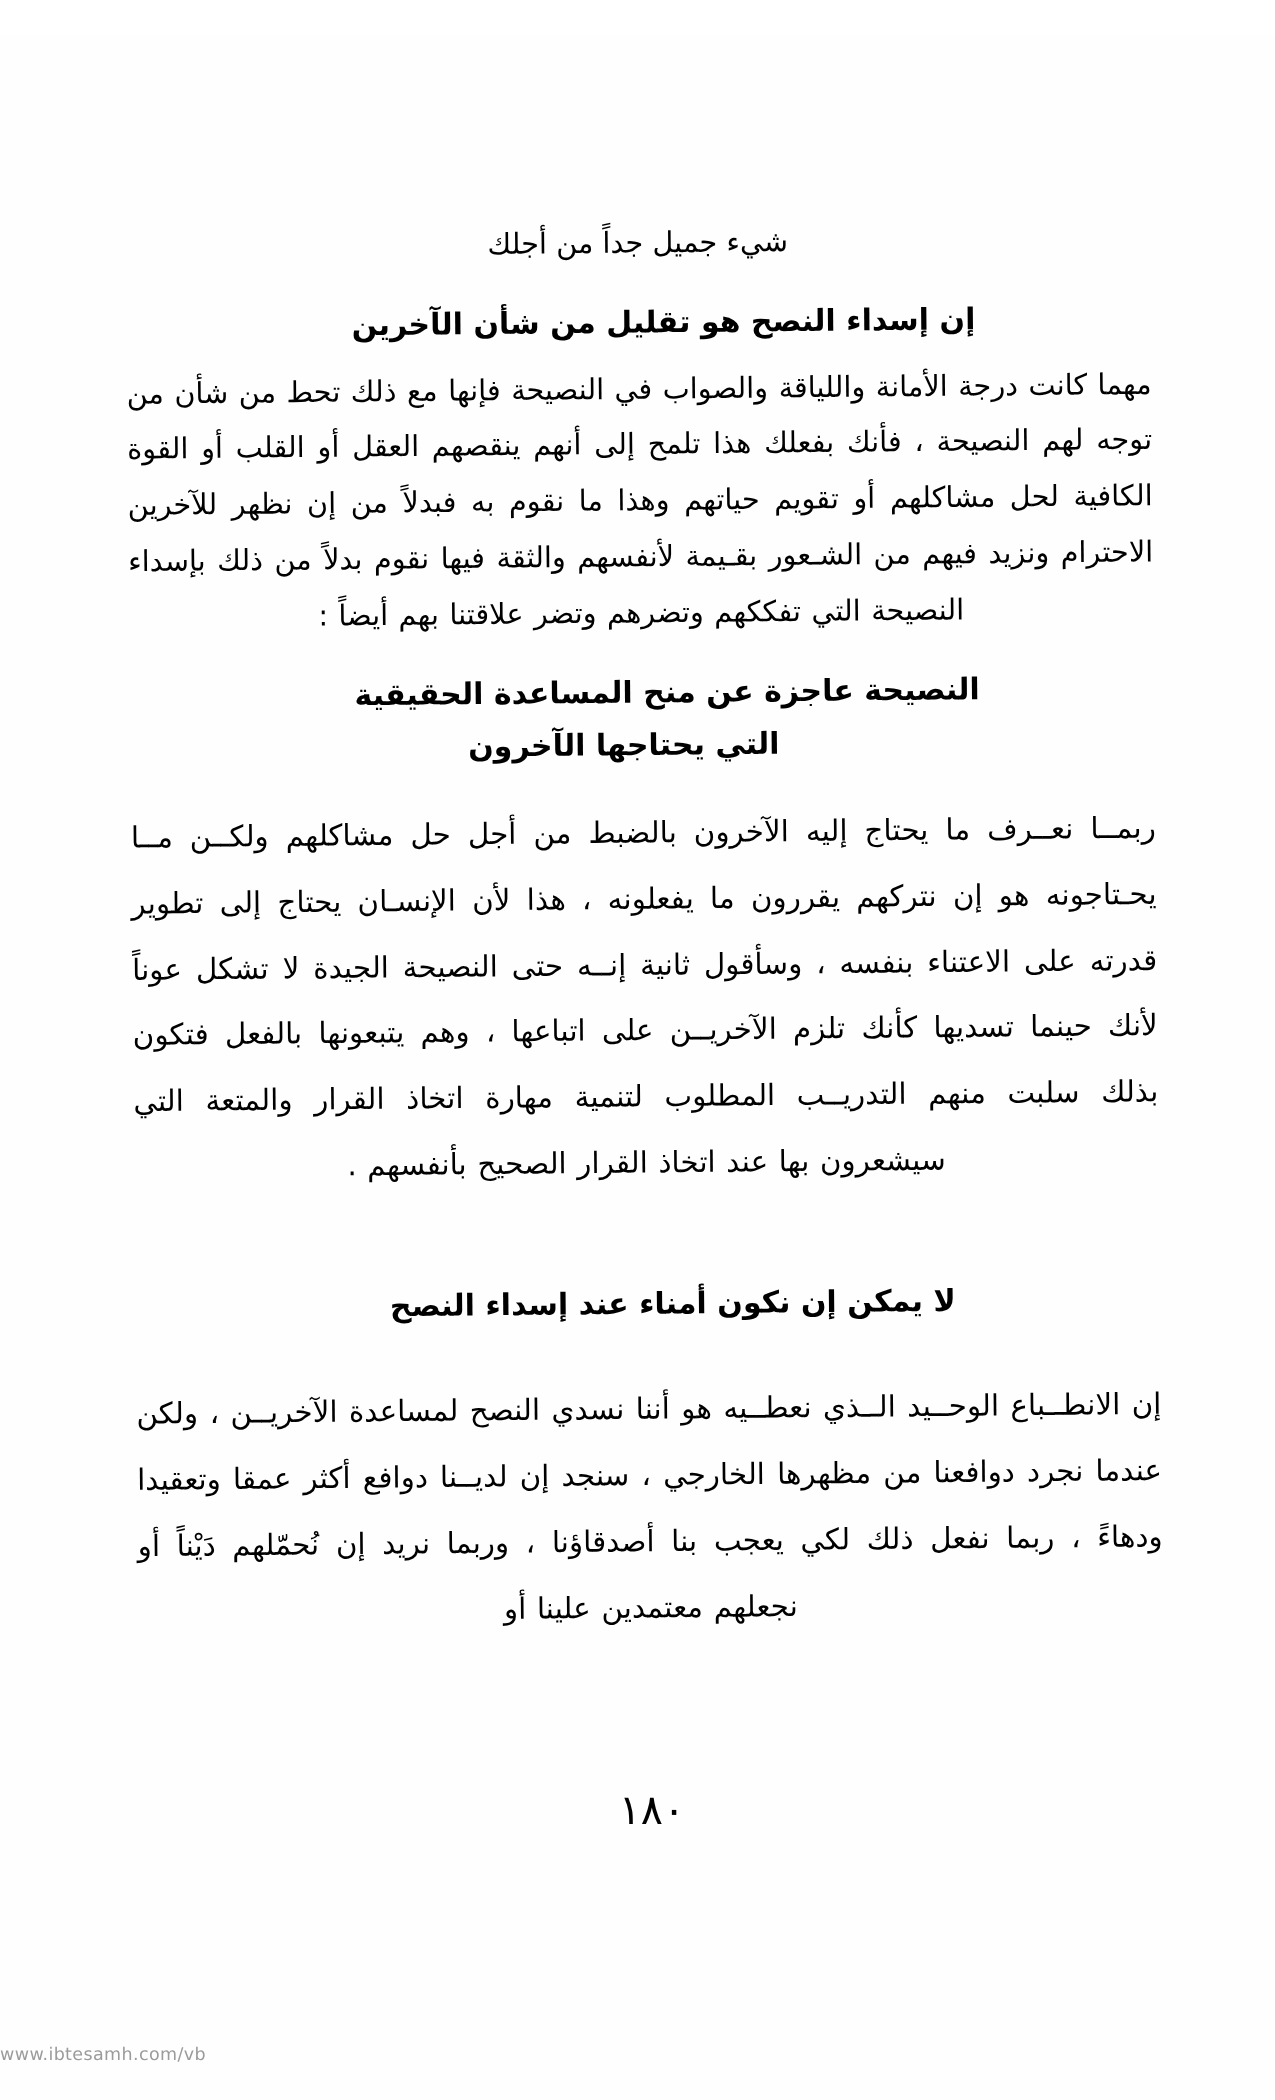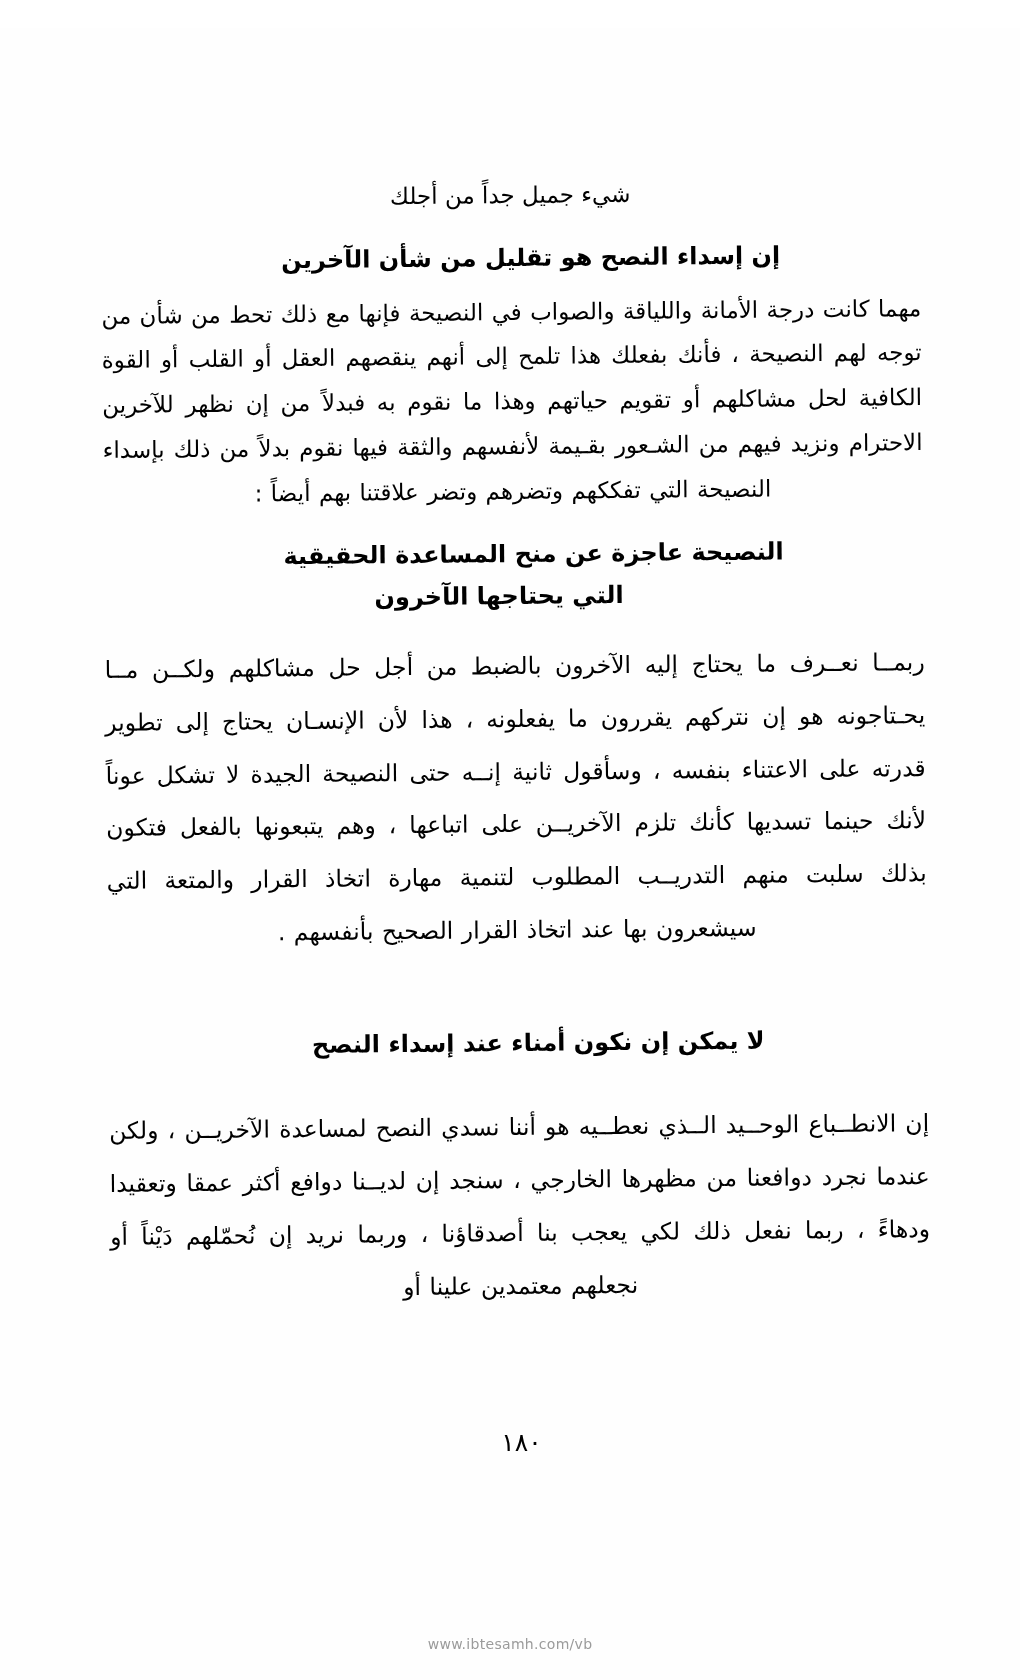--- a/index.html
+++ b/index.html
@@ -91,32 +91,31 @@
 
   .spacer-lg { height: 46px; }
   .spacer-md { height: 26px; }
 
   .page-number {
     position: absolute;
     top: 1400px;
     left: 0;
     right: 0;
     text-align: center;
-    font-size: 25px;
+    font-size: 33px;
     letter-spacing: 1px;
     color: #000;
     padding-left: 23px;
   }
 
   .watermark {
     position: absolute;
     top: 1608px;
     left: 0;
     right: 0;
-    text-align: center;
     font-family: "DejaVu Sans", "Liberation Sans", sans-serif;
     font-size: 14px;
     color: #9b9b9b;
     direction: ltr;
     letter-spacing: 0.3px;
   }
 </style>
 </head>
 <body>
 

